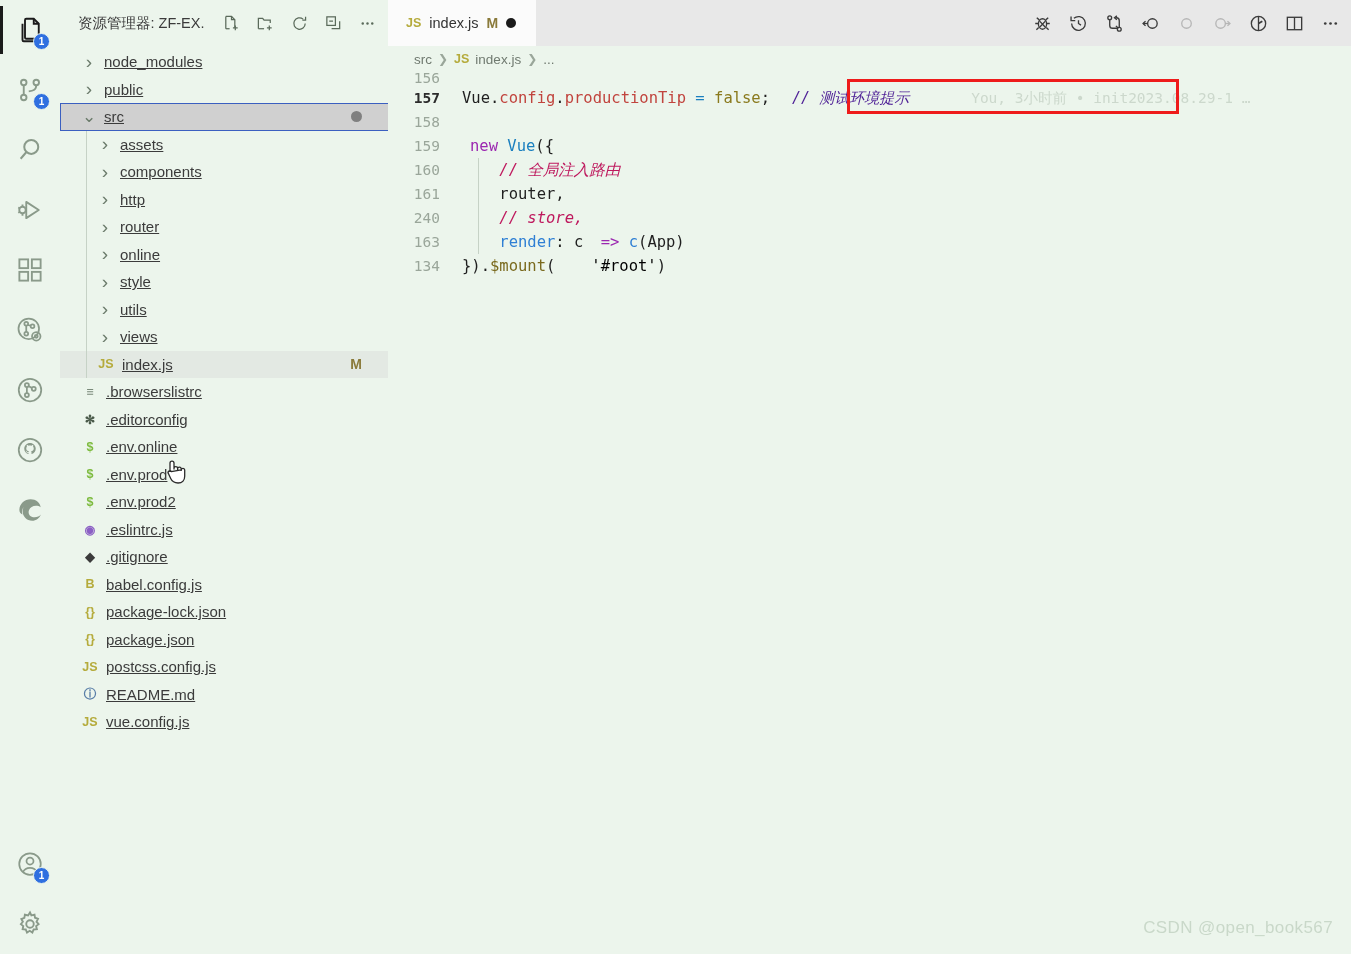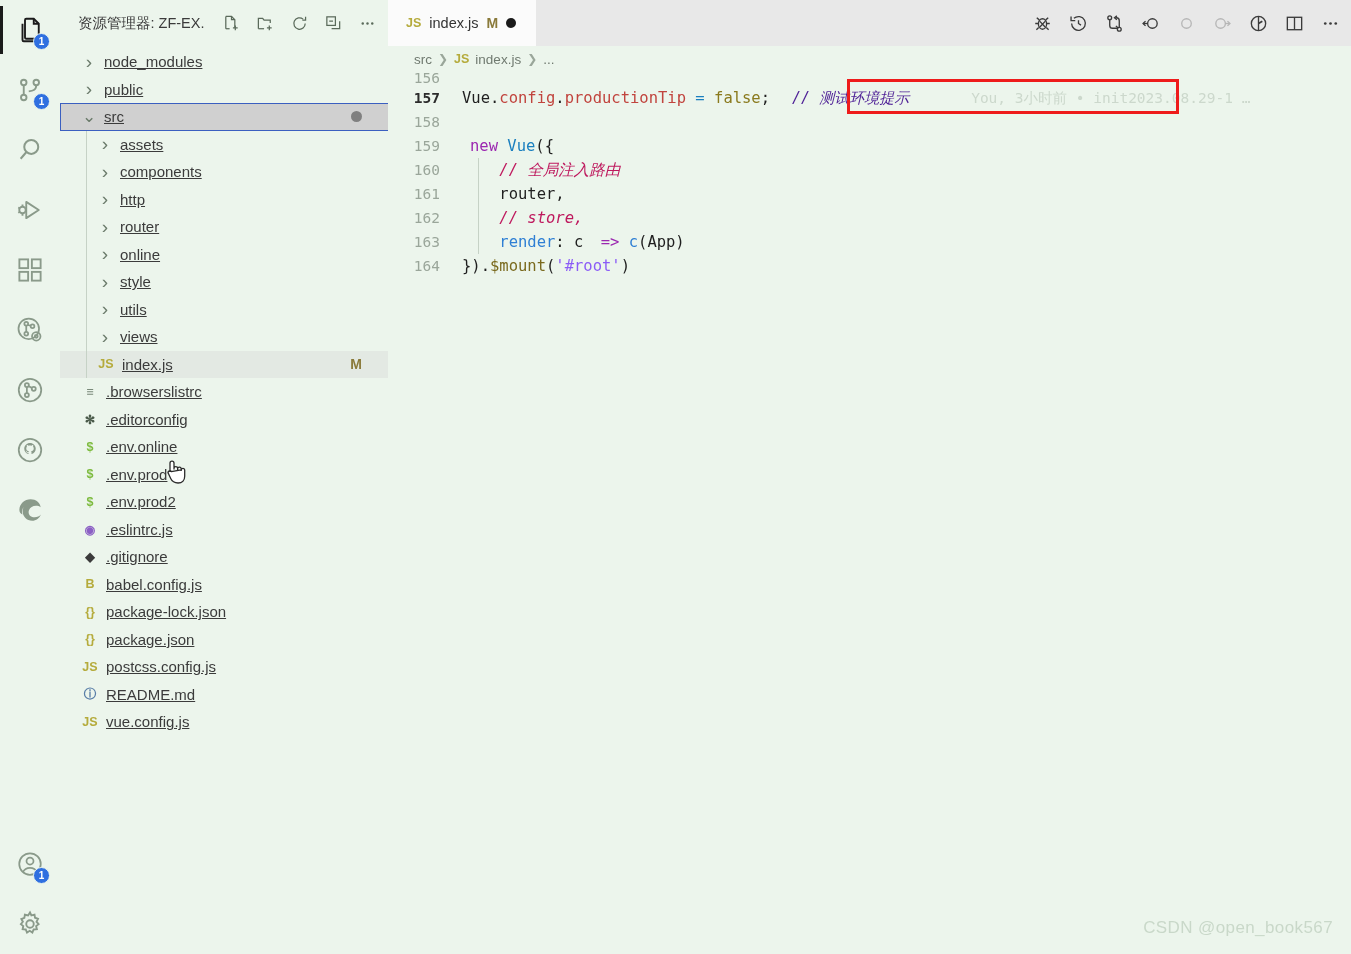--- a/index.html
+++ b/index.html
@@ -202,21 +202,21 @@
     width: 1px; background: #c6d2c6;
   }
 
   
   .t-plain  { color: #1f1f1f; }
   .t-prop   { color: #c1443e; }
   .t-op     { color: #1a7fbf; }
   .t-kw     { color: #9b27b0; margin-left: 8px; }
   .t-type   { color: #1a7fbf; }
   .t-val    { color: #8a7a1e; }
-  .t-str    { color: #8b5cf6; }
+  .t-str    { color: #000000; margin-left: 36px; }
   .t-comment{ color: #be185d; font-style: italic; }
   .t-fn     { color: #7a6a1e; }
   .t-punc   { color: #1f1f1f; }
   .t-blue   { color: #2e7fd4; }
 
   #red-box {
     position: absolute;
     left: 459px; top: 79px;
     width: 332px; height: 35px;
     border: 3px solid #ee1b1b;
@@ -591,23 +591,23 @@
       <span class="crumb">...</span>
     </div>
 
     <div id="code-area">
         <div class="code-line" style="height: 14px; overflow: hidden; align-items: flex-end;"><span class="ln">156</span><span class="code-txt"></span></div>
         <div class="code-line active"><span class="ln">157</span><span class="code-txt"><span class="t-plain">Vue</span><span class="t-punc">.</span><span class="t-prop">config</span><span class="t-punc">.</span><span class="t-prop">productionTip</span><span class="t-plain"> </span><span class="t-op">=</span><span class="t-plain"> </span><span class="t-val">false</span><span class="t-punc">;</span></span><span class="blame" style="margin-left: 22px;">// 测试环境提示</span><span class="blame-meta" style="margin-left: 62px;">You, 3小时前 • init2023.08.29-1 …</span></div>
         <div class="code-line"><span class="ln">158</span><span class="code-txt"></span></div>
         <div class="code-line"><span class="ln">159</span><span class="code-txt"><span class="t-kw">new</span><span class="t-plain"> </span><span class="t-type">Vue</span><span class="t-punc">({</span></span></div>
         <div class="code-line"><span class="ln">160</span><span class="code-txt"><span class="t-plain">    </span><span class="t-comment">// 全局注入路由</span></span><span class="guide"></span></div>
         <div class="code-line"><span class="ln">161</span><span class="code-txt"><span class="t-plain">    </span><span class="t-plain">router,</span></span><span class="guide"></span></div>
-        <div class="code-line"><span class="ln">162</span><span class="code-txt"><span class="t-plain">    </span><span class="t-comment">// store,</span></span><span class="guide"></span></div>
+        <div class="code-line"><span class="ln">240</span><span class="code-txt"><span class="t-plain">    </span><span class="t-comment">// store,</span></span><span class="guide"></span></div>
         <div class="code-line"><span class="ln">163</span><span class="code-txt"><span class="t-plain">    </span><span class="t-blue">render</span><span class="t-punc">: </span><span class="t-plain">c</span><span class="t-plain"> </span><span class="t-kw">=&gt;</span><span class="t-plain"> </span><span class="t-blue">c</span><span class="t-punc">(App)</span></span><span class="guide"></span></div>
-        <div class="code-line"><span class="ln">164</span><span class="code-txt"><span class="t-punc">})</span><span class="t-punc">.</span><span class="t-fn">$mount</span><span class="t-punc">(</span><span class="t-str">'#root'</span><span class="t-punc">)</span></span></div>
+        <div class="code-line"><span class="ln">134</span><span class="code-txt"><span class="t-punc">})</span><span class="t-punc">.</span><span class="t-fn">$mount</span><span class="t-punc">(</span><span class="t-str">'#root'</span><span class="t-punc">)</span></span></div>
       </div>
 
     <div id="red-box"></div>
   </div>
 
   <div id="watermark">CSDN @open_book567</div>
 
   <svg id="cursor" viewBox="0 0 26 30" style="left: 162px; top: 458px;">
     <path d="M8 14V5.2a2 2 0 0 1 4 0v6.3m0-1.1a1.8 1.8 0 0 1 3.6 0v1.6m0-1a1.8 1.8 0 0 1 3.6 0v2m0-1.2a1.8 1.8 0 0 1 3.5 0v6.4c0 4.2-2.7 6.8-6.6 6.8-3.9 0-6.2-1.8-7.4-4.4l-2.3-5a1.8 1.8 0 0 1 3-2z" fill="#ffffff" stroke="#2b2b2b" stroke-width="1.3" stroke-linejoin="round"></path>
   </svg>

